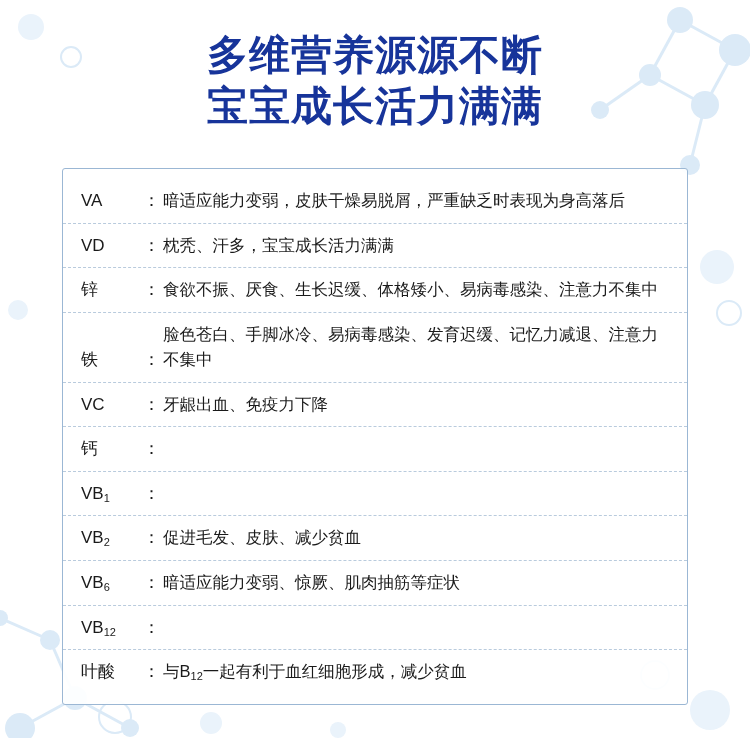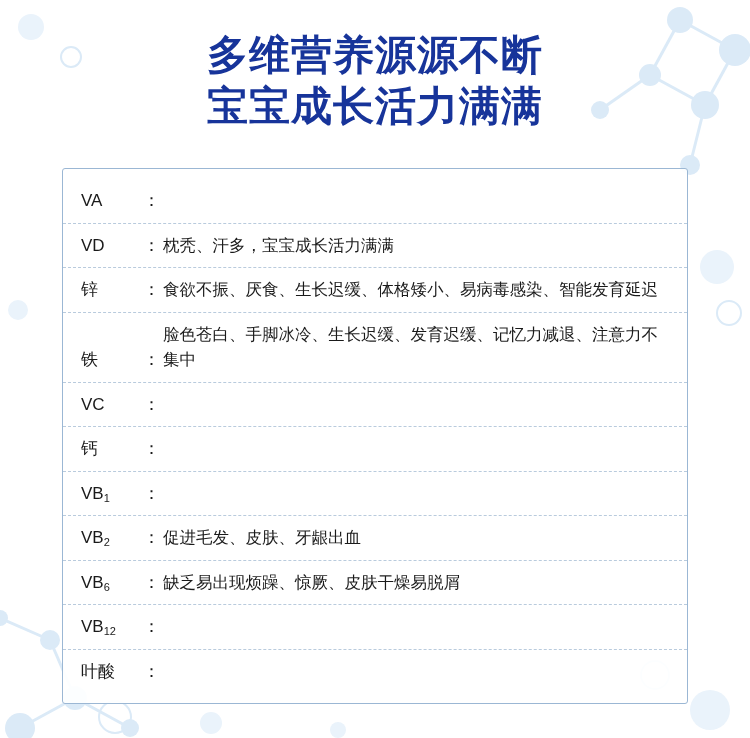--- a/index.html
+++ b/index.html
@@ -182,61 +182,64 @@
 
   <div class="title-block">
     <div class="title-line">多维营养源源不断</div>
     <div class="title-line">宝宝成长活力满满</div>
   </div>
 
   <div class="card" id="table-card">
       <div class="row">
         <div class="rname">VA</div>
         <div class="rcolon">：</div>
+        <div class="rtext">暗适应能力变弱，皮肤干燥易脱屑，严重缺乏时表现为身高落后</div>
       </div>
       <div class="row">
         <div class="rname">VD</div>
         <div class="rcolon">：</div>
         <div class="rtext">枕秃、汗多，宝宝成长活力满满</div>
       </div>
       <div class="row">
         <div class="rname">锌</div>
         <div class="rcolon">：</div>
-        <div class="rtext">食欲不振、厌食、生长迟缓、体格矮小、易病毒感染、智能发育延迟</div>
+        <div class="rtext">食欲不振、厌食、生长迟缓、体格矮小、易病毒感染、注意力不集中</div>
       </div>
       <div class="row">
         <div class="rname">铁</div>
         <div class="rcolon">：</div>
-        <div class="rtext">脸色苍白、手脚冰冷、生长迟缓、发育迟缓、记忆力减退、注意力不集中</div>
+        <div class="rtext">脸色苍白、手脚冰冷、易病毒感染、发育迟缓、记忆力减退、注意力不集中</div>
       </div>
       <div class="row">
         <div class="rname">VC</div>
         <div class="rcolon">：</div>
+        <div class="rtext">牙龈出血、免疫力下降</div>
       </div>
       <div class="row">
         <div class="rname">钙</div>
         <div class="rcolon">：</div>
       </div>
       <div class="row">
         <div class="rname">VB<sub>1</sub></div>
         <div class="rcolon">：</div>
       </div>
       <div class="row">
         <div class="rname">VB<sub>2</sub></div>
         <div class="rcolon">：</div>
-        <div class="rtext">促进毛发、皮肤、牙龈出血</div>
+        <div class="rtext">促进毛发、皮肤、减少贫血</div>
       </div>
       <div class="row">
         <div class="rname">VB<sub>6</sub></div>
         <div class="rcolon">：</div>
-        <div class="rtext">缺乏易出现烦躁、惊厥、皮肤干燥易脱屑</div>
+        <div class="rtext">暗适应能力变弱、惊厥、肌肉抽筋等症状</div>
       </div>
       <div class="row">
         <div class="rname">VB<sub>12</sub></div>
         <div class="rcolon">：</div>
       </div>
       <div class="row">
         <div class="rname">叶酸</div>
         <div class="rcolon">：</div>
+        <div class="rtext">与B<sub>12</sub>一起有利于血红细胞形成，减少贫血</div>
       </div>
     </div>
 
 </div>
 
 </body></html>

